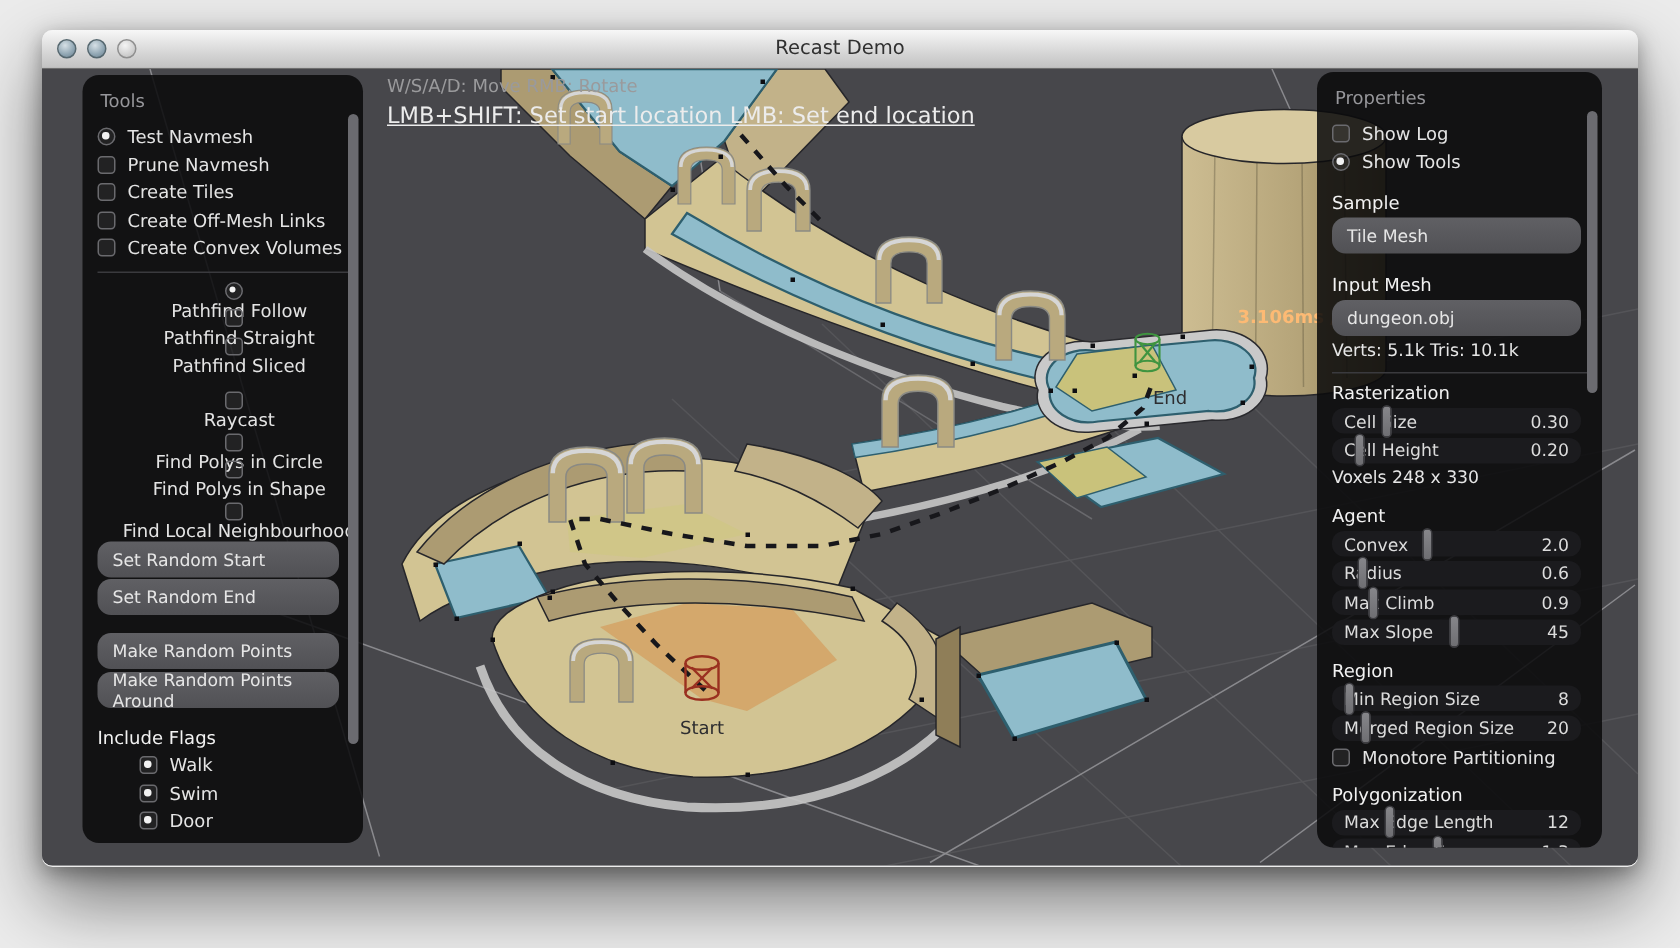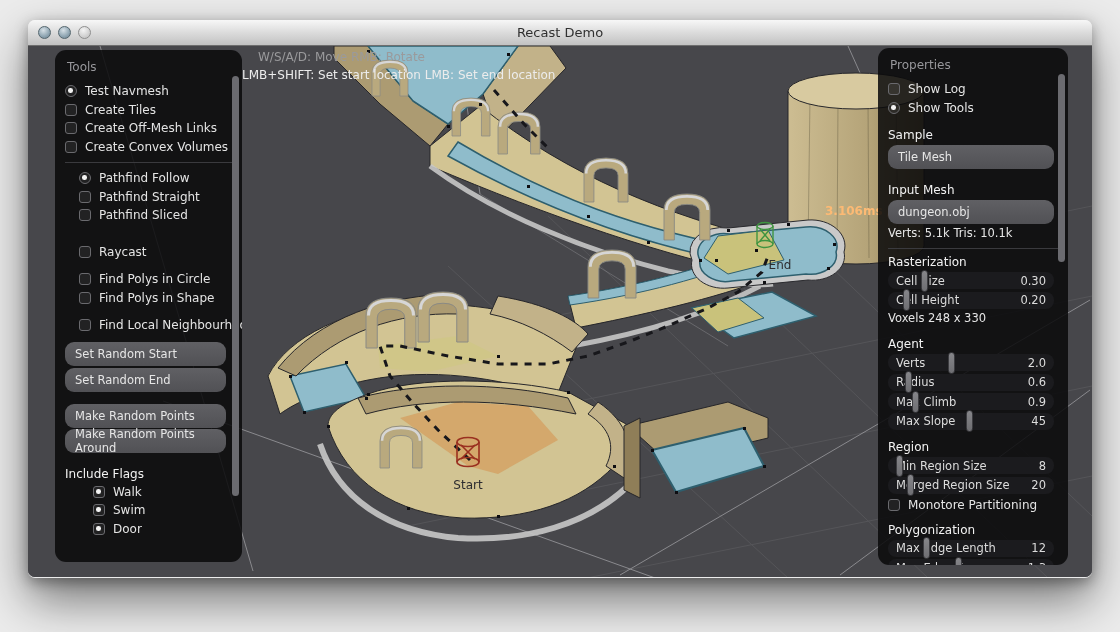--- a/index.html
+++ b/index.html
@@ -17,38 +17,38 @@
   .lights { position:absolute; left:10px; top:6px; display:flex; gap:7px; }
   .light { width:13px; height:13px; border-radius:50%; }
   .light.l1,.light.l2 { background:radial-gradient(circle at 40% 30%, #d6e0e6, #8fa5b2 60%, #6b8090); border:1px solid #55676f; }
   .light.l3 { background:radial-gradient(circle at 40% 30%, #f4f4f4, #cbcbcb 70%); border:1px solid #8f8f8f; }
 
   .content { position:relative; height:531px; background:#47474b; border-radius:0 0 7px 7px; overflow:hidden; }
   .scene { position:absolute; left:0; top:0; z-index:0; }
 
   
   .help1 { position:absolute; left:230px; top:4px; font-size:12px; color:#9a9a9c; z-index:1; }
-  .help2 { position:absolute; left:214px; top:22px; font-size:12px; color:#ececec; z-index:1; }
+  .help2 { position:absolute; left:230px; top:22px; font-size:15px; color:#ececec; z-index:1;text-decoration:underline; }
   .stats { position:absolute; left:797px; top:158px; font-size:12px; color:#fdba74; z-index:1; white-space:nowrap;font-weight:bold; }
   .mlabel { position:absolute; z-index:1; font-size:12px; color:#2d2d30; text-align:center; width:70px; }
   .start-label { left:405px; top:432px; }
   .end-label { left:717px; top:212px; }
 
   
   .panel { position:absolute; background:rgba(9,9,11,.86); border-radius:11px; z-index:5; overflow:hidden; padding:8px 10px; }
   .tools { left:27px; top:4px; width:187px; height:512px; }
   .props { left:850px; top:2px; width:190px; height:517px; }
   .phead { font-size:12px; color:#97979b; margin:2px 0 8px 2px; }
   .sbthumb { position:absolute; right:3px; width:7px; border-radius:4px; background:#6b6b70; }
   .tools .sbthumb { top:26px; height:420px; }
   .props .sbthumb { top:26px; height:188px; }
 
   .trow { display:flex; align-items:center; height:18.5px; font-size:12px; color:#e4e4e4; }
   .trow .txt { margin-left:8px; white-space:nowrap; }
-  .ind { padding-left:14px; }
+  .ind { padding-left:14px;flex-direction:column; }
   .ind2 { padding-left:28px; }
   .wg { width:12px; height:12px; flex:0 0 12px; border:1.5px solid #6a6a6e; background:rgba(255,255,255,.07); border-radius:3px; position:relative; }
   .wg.ci { border-radius:50%; }
   .wg.on::after { content:""; position:absolute; left:2.2px; top:2.2px; width:4.6px; height:4.6px; border-radius:50%; background:#f2f2f2; }
   .sep { height:1px; background:#3a3a3e; margin:6px 0; }
   .gap6 { height:6px; } .gap9 { height:9px; } .gap10 { height:10px; }
 
   .pill { height:14px; border-radius:9px; background:linear-gradient(#606064,#515155); color:#e6e6e6;
     font-size:11.5px; display:flex; align-items:center; padding:12px 10px; margin:1px 6px 2px 0; }
   .pill.btn { margin:1.5px 6px 1.5px 0; }
@@ -260,20 +260,24 @@
 
     <div class="panel tools">
       <div class="phead">Tools</div>
 
       <div class="trow">
           <span class="wg ci on"></span>
           <span class="txt">Test Navmesh</span>
         </div>
       <div class="trow">
           <span class="wg"></span>
+          <span class="txt">Prune Navmesh</span>
+        </div>
+      <div class="trow">
+          <span class="wg"></span>
           <span class="txt">Create Tiles</span>
         </div>
       <div class="trow">
           <span class="wg"></span>
           <span class="txt">Create Off-Mesh Links</span>
         </div>
       <div class="trow">
           <span class="wg"></span>
           <span class="txt">Create Convex Volumes</span>
         </div>
@@ -365,21 +369,21 @@
       <div class="srow">
           <span>Cell Height</span>
           <span>0.20</span>
           <span class="thumb" style="left:calc(11% - 3px)"></span>
         </div>
       <div class="rline">Voxels  248 x 330</div>
       <div class="gap6"></div>
 
       <div class="slabel">Agent</div>
       <div class="srow">
-          <span>Verts</span>
+          <span>Convex</span>
           <span>2.0</span>
           <span class="thumb" style="left:calc(38% - 3px)"></span>
         </div>
       <div class="srow">
           <span>Radius</span>
           <span>0.6</span>
           <span class="thumb" style="left:calc(12% - 3px)"></span>
         </div>
       <div class="srow">
           <span>Max Climb</span>

